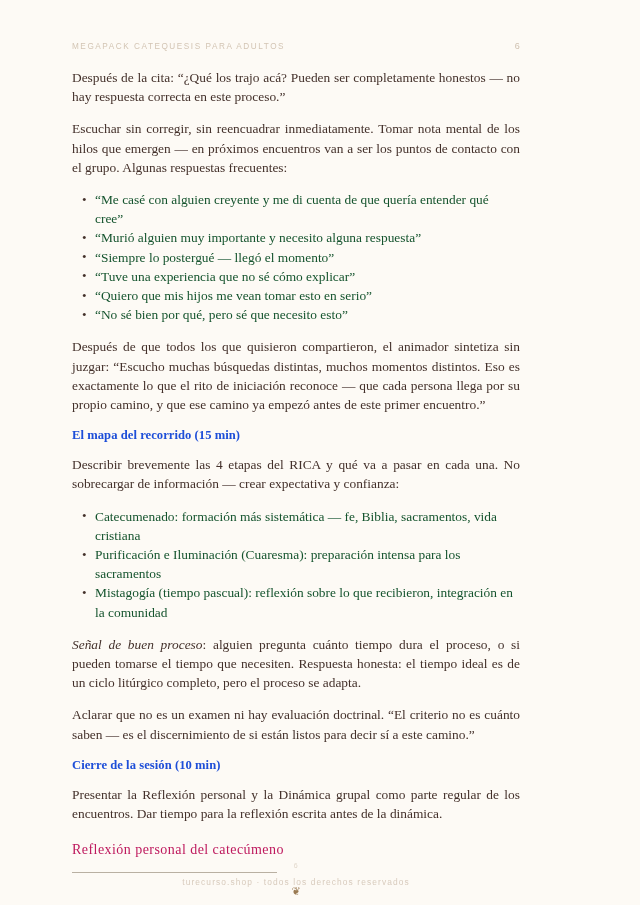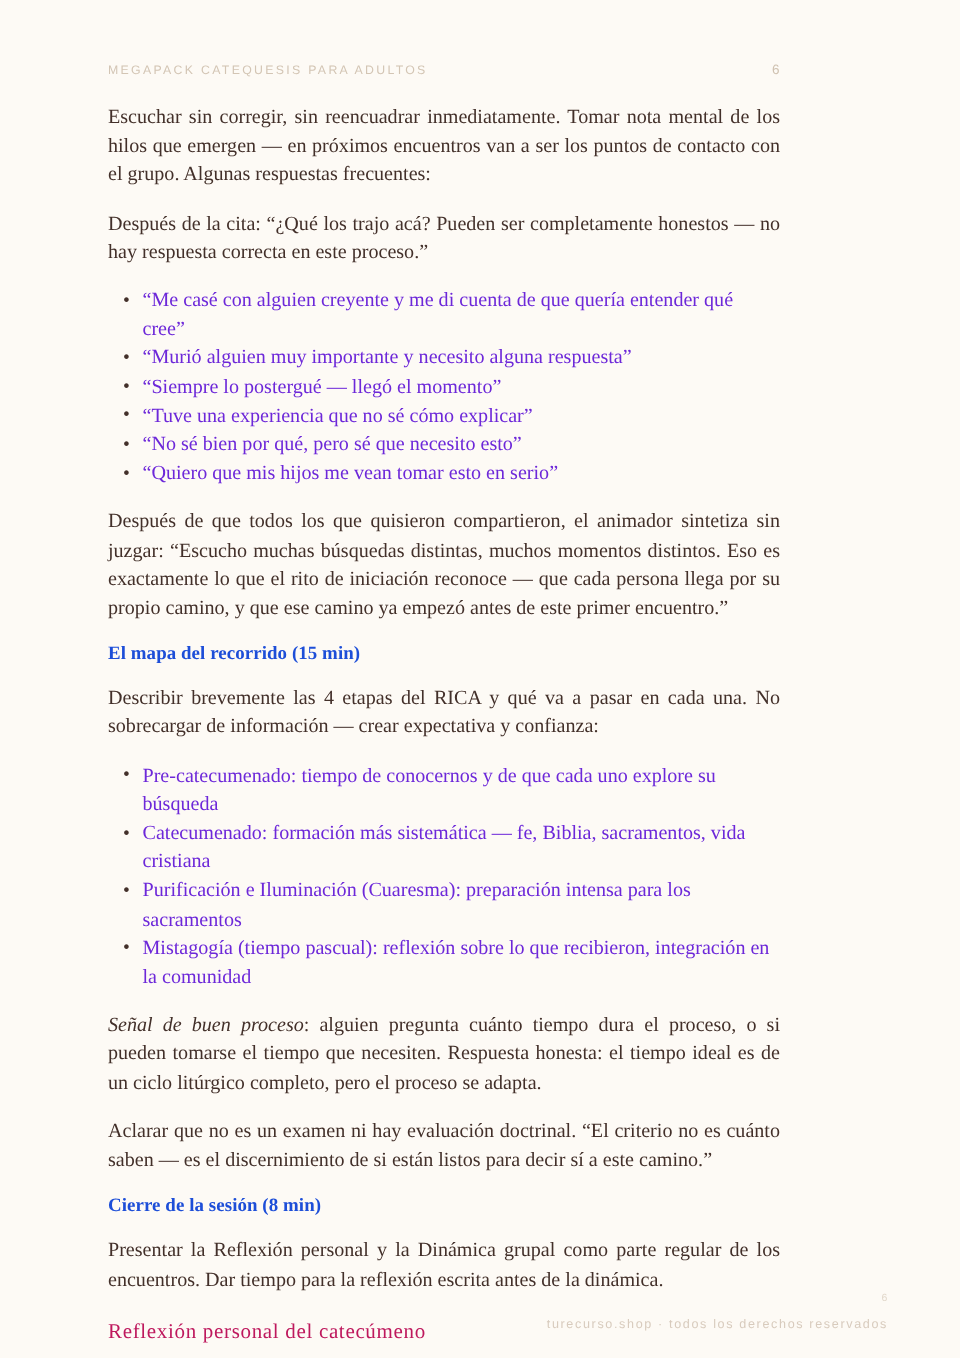--- a/index.html
+++ b/index.html
@@ -78,21 +78,21 @@
     list-style: none;
     margin: 0 0 13px 0;
     padding: 0 0 0 10px;
   }
   ul.bullets li {
     position: relative;
     font-size: 13.4px;
     line-height: 19.2px;
     padding-left: 13px;
     margin: 0;
-    color: #6d28d9;
+    color: #14532d;
   }
   ul.bullets li::before {
     content: "\2022";
     position: absolute;
     left: 0;
     top: -0.5px;
     color: #43302a;
     font-size: 13px;
   }
 
@@ -140,21 +140,21 @@
     color: #a6501f;
     margin: 0 0 14px 0;
   }
 
   
   .footer {
     position: absolute;
     left: 0;
     right: 0;
     bottom: 18px;
-    text-align: right;
+    text-align: center;
   }
   .footer .folio {
     font-family: "Liberation Sans", sans-serif;
     font-size: 7px;
     color: #e2d8cb;
     letter-spacing: 0.5px;
     margin-bottom: 8px;
   }
   .footer .credit {
     font-family: "Liberation Sans", sans-serif;
@@ -168,51 +168,50 @@
 
 <div class="page">
 
   <div class="running-head">
     <div class="rh-title">MEGAPACK CATEQUESIS PARA ADULTOS</div>
     <div class="rh-page">6</div>
   </div>
 
   <div class="content">
 
+    <p class="para">Después de la cita: “¿Qué los trajo acá? Pueden ser completamente honestos — no hay respuesta correcta en este proceso.”</p>
+
     <p class="para">Escuchar sin corregir, sin reencuadrar inmediatamente. Tomar nota mental de los hilos que emergen — en próximos encuentros van a ser los puntos de contacto con el grupo. Algunas respuestas frecuentes:</p>
-
-    <p class="para">Después de la cita: “¿Qué los trajo acá? Pueden ser completamente honestos — no hay respuesta correcta en este proceso.”</p>
 
     <ul class="bullets">
       <li>“Me casé con alguien creyente y me di cuenta de que quería entender qué cree”</li>
       <li>“Murió alguien muy importante y necesito alguna respuesta”</li>
       <li>“Siempre lo postergué — llegó el momento”</li>
       <li>“Tuve una experiencia que no sé cómo explicar”</li>
+      <li>“Quiero que mis hijos me vean tomar esto en serio”</li>
       <li>“No sé bien por qué, pero sé que necesito esto”</li>
-      <li>“Quiero que mis hijos me vean tomar esto en serio”</li>
     </ul>
 
     <p class="para">Después de que todos los que quisieron compartieron, el animador sintetiza sin juzgar: “Escucho muchas búsquedas distintas, muchos momentos distintos. Eso es exactamente lo que el rito de iniciación reconoce — que cada persona llega por su propio camino, y que ese camino ya empezó antes de este primer encuentro.”</p>
 
     <h3 class="subhead">El mapa del recorrido (15 min)</h3>
 
     <p class="para">Describir brevemente las 4 etapas del RICA y qué va a pasar en cada una. No sobrecargar de información — crear expectativa y confianza:</p>
 
     <ul class="bullets">
-      <li>Pre-catecumenado: tiempo de conocernos y de que cada uno explore su búsqueda</li>
       <li>Catecumenado: formación más sistemática — fe, Biblia, sacramentos, vida cristiana</li>
       <li>Purificación e Iluminación (Cuaresma): preparación intensa para los sacramentos</li>
       <li>Mistagogía (tiempo pascual): reflexión sobre lo que recibieron, integración en la comunidad</li>
     </ul>
 
     <p class="para"><em class="italic-lead">Señal de buen proceso</em><span>: alguien pregunta cuánto tiempo dura el proceso, o si pueden tomarse el tiempo que necesiten. Respuesta honesta: el tiempo ideal es de un ciclo litúrgico completo, pero el proceso se adapta.</span></p>
 
     <p class="para">Aclarar que no es un examen ni hay evaluación doctrinal. “El criterio no es cuánto saben — es el discernimiento de si están listos para decir sí a este camino.”</p>
 
-    <h3 class="subhead">Cierre de la sesión (8 min)</h3>
+    <h3 class="subhead">Cierre de la sesión (10 min)</h3>
 
     <p class="para tight">Presentar la Reflexión personal y la Dinámica grupal como parte regular de los encuentros. Dar tiempo para la reflexión escrita antes de la dinámica.</p>
 
     <h4 class="write-title">Reflexión personal del catecúmeno</h4>
     <div class="write-rule"></div>
 
     <div class="ornament">❦</div>
 
     <div class="callout">
       <div class="callout-label">REFLEXIÓN PERSONAL</div>

